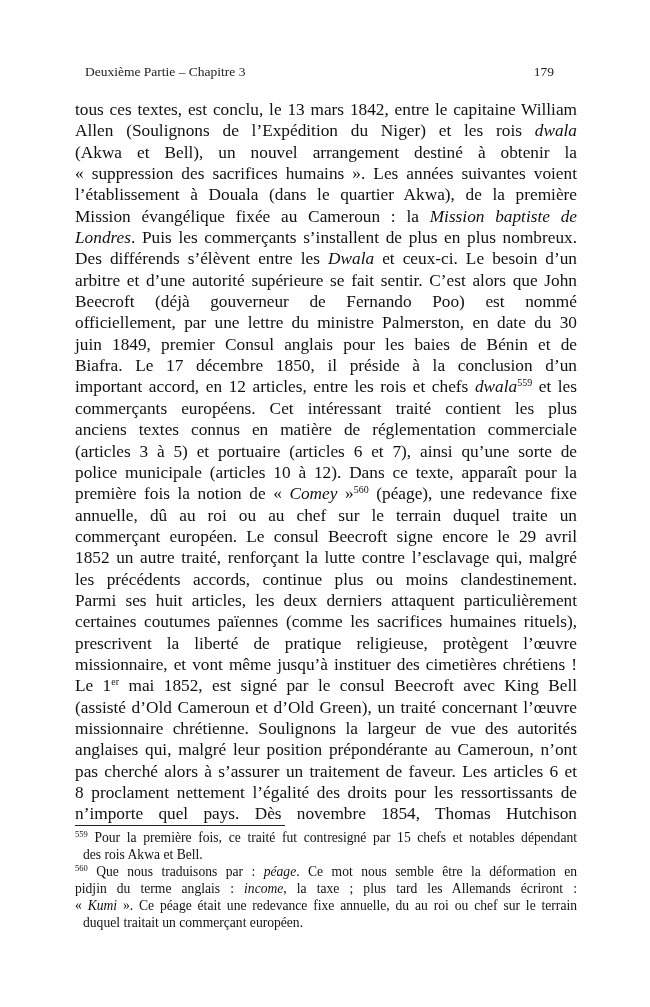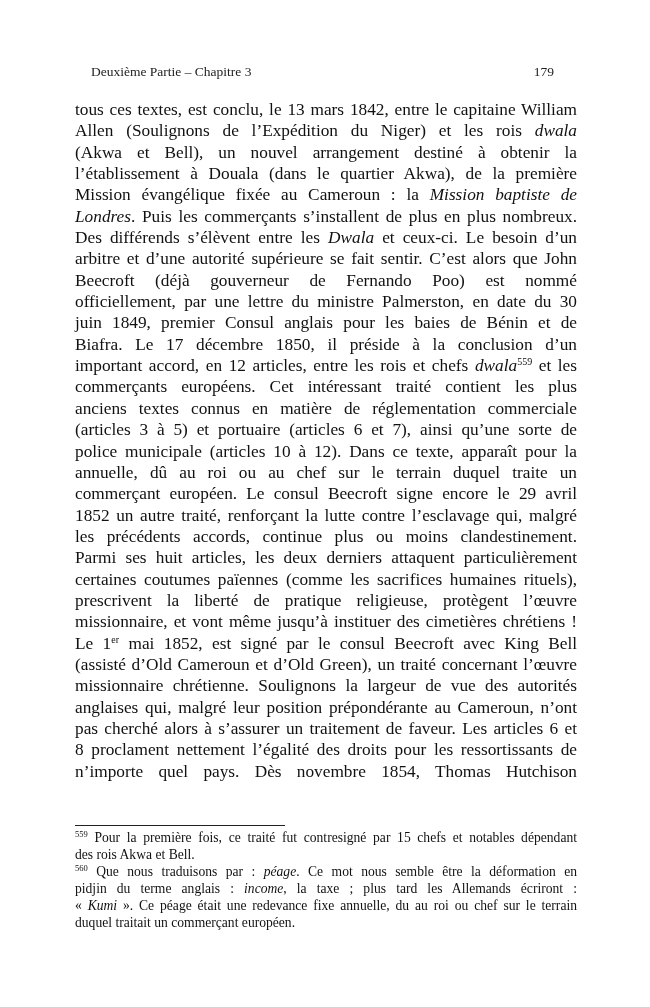--- a/index.html
+++ b/index.html
@@ -1,58 +1,60 @@
 <!DOCTYPE html>
 <html><head>
 <meta charset="utf-8">
 <style>
   html, body { margin: 0; padding: 0; background: #ffffff; }
   body { width: 650px; height: 1007px; position: relative; overflow: hidden; color: #111; }
   .page { position: absolute; left: 75px; top: 0; width: 502px; }
   .running-head { position: absolute; top: 64px; left: 0; width: 502px; font-family: "Liberation Serif", serif; font-size: 13.5px; color: #222; }
-  .running-head .title { position: absolute; left: 16px; }
+  .running-head .title { position: absolute; left: 10px; }
   .running-head .pnum { position: absolute; right: 23px; }
   .body-text { position: absolute; top: 99px; left: 0; width: 502px; font-family: "Liberation Serif", serif; font-size: 17.3px; line-height: 21.35px; text-align: justify; color: #111; }
   .body-text .line { display: block; text-align: justify; text-align-last: justify; white-space: nowrap; height: 21.35px; }
   .body-text .line > span { white-space: normal; }
   sup { font-size: 10px; line-height: 0; vertical-align: 6px; }
   .fn-rule { position: absolute; top: 825px; left: 0; width: 210px; height: 1px; background: #222; }
   .footnotes { position: absolute; top: 829px; left: 0; width: 502px; font-family: "Liberation Serif", serif; font-size: 13.6px; line-height: 17px; color: #111; }
   .footnotes .fn-line { display: block; white-space: nowrap; text-align: justify; text-align-last: justify; height: 17px; }
-  .footnotes .fn-line.end { text-align-last: left; }
+  .footnotes .fn-line.end { text-align-last: left; margin-left: 8px; }
   .footnotes sup { font-size: 8.5px; vertical-align: 5px; }
   i { font-style: italic; }
 </style>
 </head>
 <body>
 
 <div class="page">
   <div class="running-head">
     <span class="title">Deuxième Partie – Chapitre 3</span>
     <span class="pnum">179</span>
   </div>
 
   <div class="body-text" id="body-text">
       <span class="line"><span>tous ces textes, est conclu, le 13 mars 1842, entre le capitaine William</span></span>
       <span class="line"><span>Allen (Soulignons de l’Expédition du Niger) et les rois </span><i>dwala</i></span>
       <span class="line"><span>(Akwa et Bell), un nouvel arrangement destiné à obtenir la</span></span>
+      <span class="line"><span>« suppression des sacrifices humains ». Les années suivantes voient</span></span>
       <span class="line"><span>l’établissement à Douala (dans le quartier Akwa), de la première</span></span>
       <span class="line"><span>Mission évangélique fixée au Cameroun : la </span><i>Mission baptiste de</i></span>
       <span class="line"><i>Londres</i><span>. Puis les commerçants s’installent de plus en plus nombreux.</span></span>
       <span class="line"><span>Des différends s’élèvent entre les </span><i>Dwala</i><span> et ceux-ci. Le besoin d’un</span></span>
       <span class="line"><span>arbitre et d’une autorité supérieure se fait sentir. C’est alors que John</span></span>
       <span class="line"><span>Beecroft (déjà gouverneur de Fernando Poo) est nommé</span></span>
       <span class="line"><span>officiellement, par une lettre du ministre Palmerston, en date du 30</span></span>
       <span class="line"><span>juin 1849, premier Consul anglais pour les baies de Bénin et de</span></span>
       <span class="line"><span>Biafra. Le 17 décembre 1850, il préside à la conclusion d’un</span></span>
       <span class="line"><span>important accord, en 12 articles, entre les rois et chefs </span><i>dwala</i><sup>559</sup><span> et les</span></span>
       <span class="line"><span>commerçants européens. Cet intéressant traité contient les plus</span></span>
       <span class="line"><span>anciens textes connus en matière de réglementation commerciale</span></span>
       <span class="line"><span>(articles 3 à 5) et portuaire (articles 6 et 7), ainsi qu’une sorte de</span></span>
       <span class="line"><span>police municipale (articles 10 à 12). Dans ce texte, apparaît pour la</span></span>
+      <span class="line"><span>première fois la notion de « </span><i>Comey</i><span> »</span><sup>560</sup><span> (péage), une redevance  fixe</span></span>
       <span class="line"><span>annuelle, dû au roi ou au chef sur le terrain duquel traite un</span></span>
       <span class="line"><span>commerçant européen. Le consul Beecroft signe encore le 29 avril</span></span>
       <span class="line"><span>1852 un autre traité, renforçant la lutte contre l’esclavage qui, malgré</span></span>
       <span class="line"><span>les précédents accords, continue plus ou moins clandestinement.</span></span>
       <span class="line"><span>Parmi ses huit articles, les deux derniers attaquent particulièrement</span></span>
       <span class="line"><span>certaines coutumes païennes (comme les sacrifices humaines rituels),</span></span>
       <span class="line"><span>prescrivent la liberté de pratique religieuse, protègent l’œuvre</span></span>
       <span class="line"><span>missionnaire, et vont même jusqu’à instituer des cimetières chrétiens !</span></span>
       <span class="line"><span>Le 1</span><sup>er</sup><span> mai 1852, est signé par le consul Beecroft avec King Bell</span></span>
       <span class="line"><span>(assisté d’Old Cameroun et d’Old Green), un traité concernant l’œuvre</span></span>

